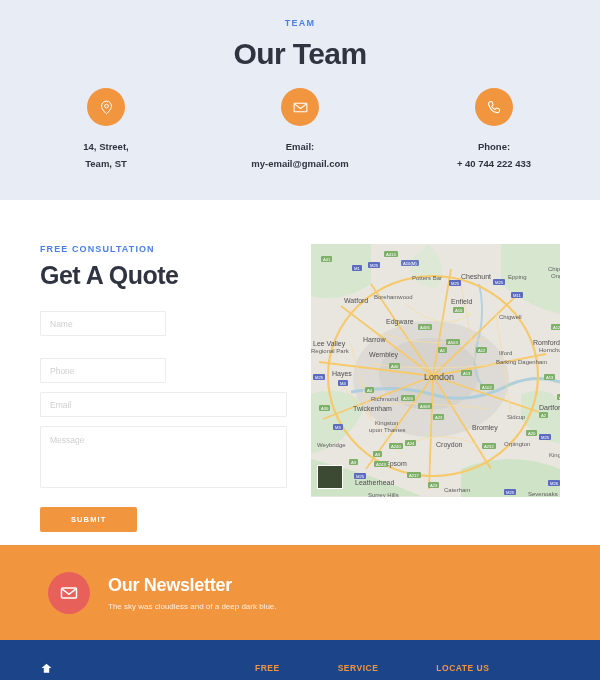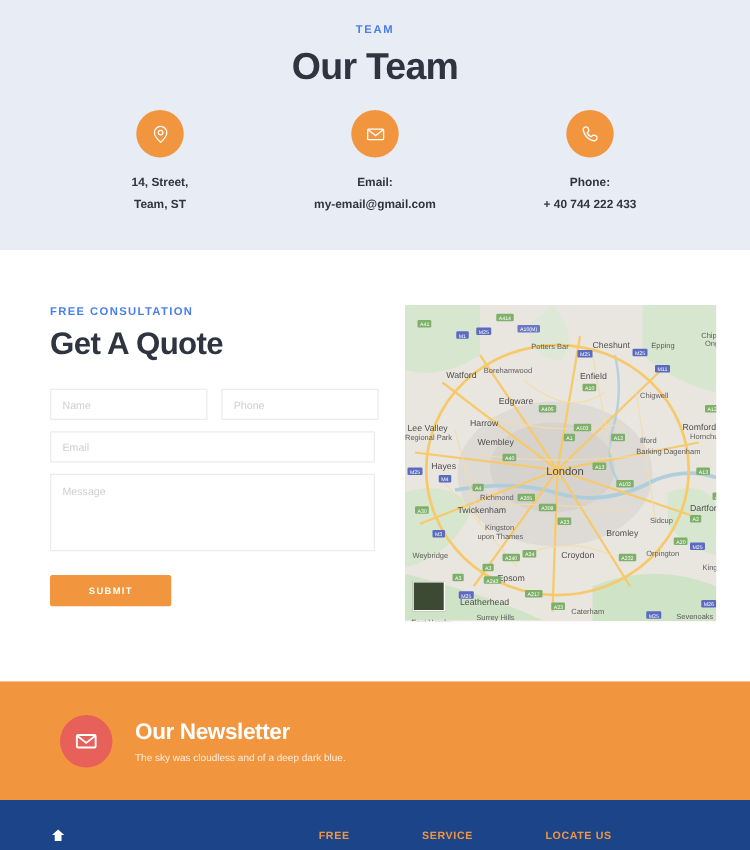--- a/index.html
+++ b/index.html
@@ -39,20 +39,21 @@
     color: #2f3440;
     letter-spacing: -0.6px;
     margin-top: 9px;
     line-height: 1.1;
   }
 
   .contact-row {
     display: flex;
     justify-content: center;
     margin-top: 18px;
+    gap: 22px;
   }
 
   .contact-col {
     width: 172px;
     text-align: center;
   }
 
   .circle-icon {
     width: 38px;
     height: 38px;
@@ -102,22 +103,23 @@
     font-weight: bold;
     color: #2f3440;
     letter-spacing: -0.5px;
     margin-top: 7px;
   }
 
   .form { margin-top: 21px; }
 
   .form-row {
     display: flex;
-    gap: 11px;
+    gap: 22px;
     margin-bottom: 9px;
+    flex-direction: column;
   }
 
   .field {
     border: 1px solid #ececec;
     background: #fff;
     height: 25px;
     font-family: "Liberation Sans", sans-serif;
     font-size: 8.5px;
     color: #555;
     padding: 0 9px;

